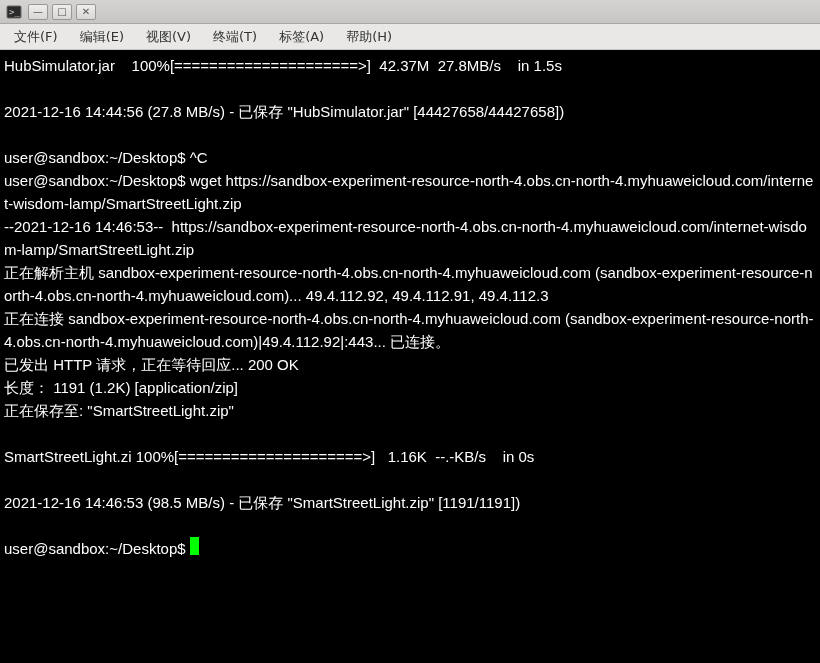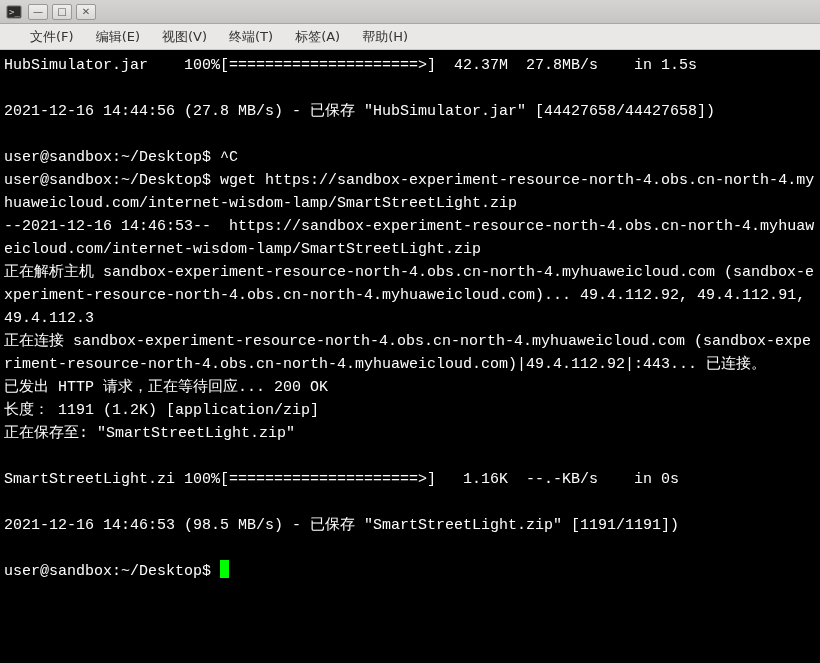--- a/index.html
+++ b/index.html
@@ -61,35 +61,35 @@
     font-size: 10px;
     color: #555;
     box-sizing: border-box;
   }
   .menubar {
     height: 26px;
     background: #e9e8e6;
     border-bottom: 1px solid #c9c8c6;
     display: flex;
     align-items: center;
-    padding: 0 20px;
+    padding: 0 4px;
     font-size: 13px;
     color: #333;
     box-sizing: border-box;
     gap: 2px;
   }
   .menubar .menu-item {
     padding: 3px 10px;
     border-radius: 2px;
   }
   .terminal {
     flex: 1 1 auto;
     background: #000;
     color: #fefefe;
-    font-family: Liberation Mono, monospace;
+    font-family: Liberation Sans, sans-serif;
     font-size: 15px;
     line-height: 23px;
     padding: 4px 4px 0 4px;
     white-space: pre-wrap;
     word-break: break-all;
     overflow: hidden;
     box-sizing: border-box;
     border-radius: 21px;
   }
   .prompt-user { color: #fff; }

